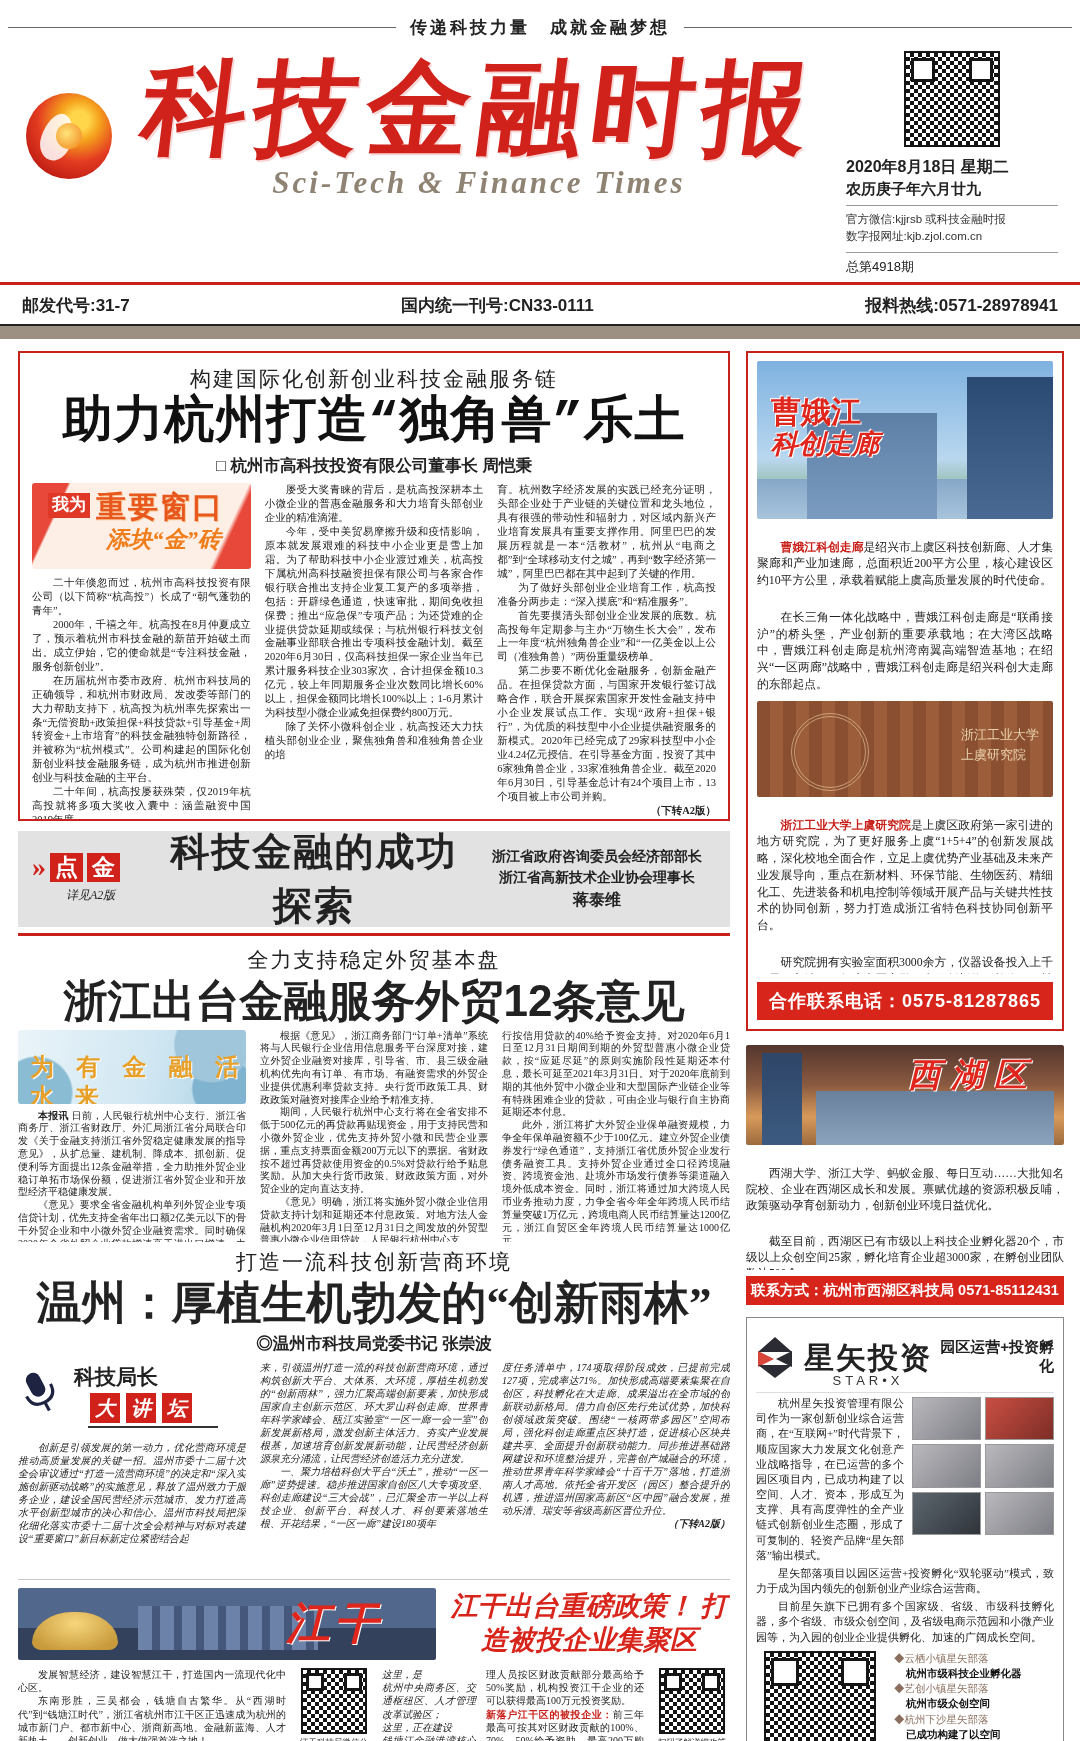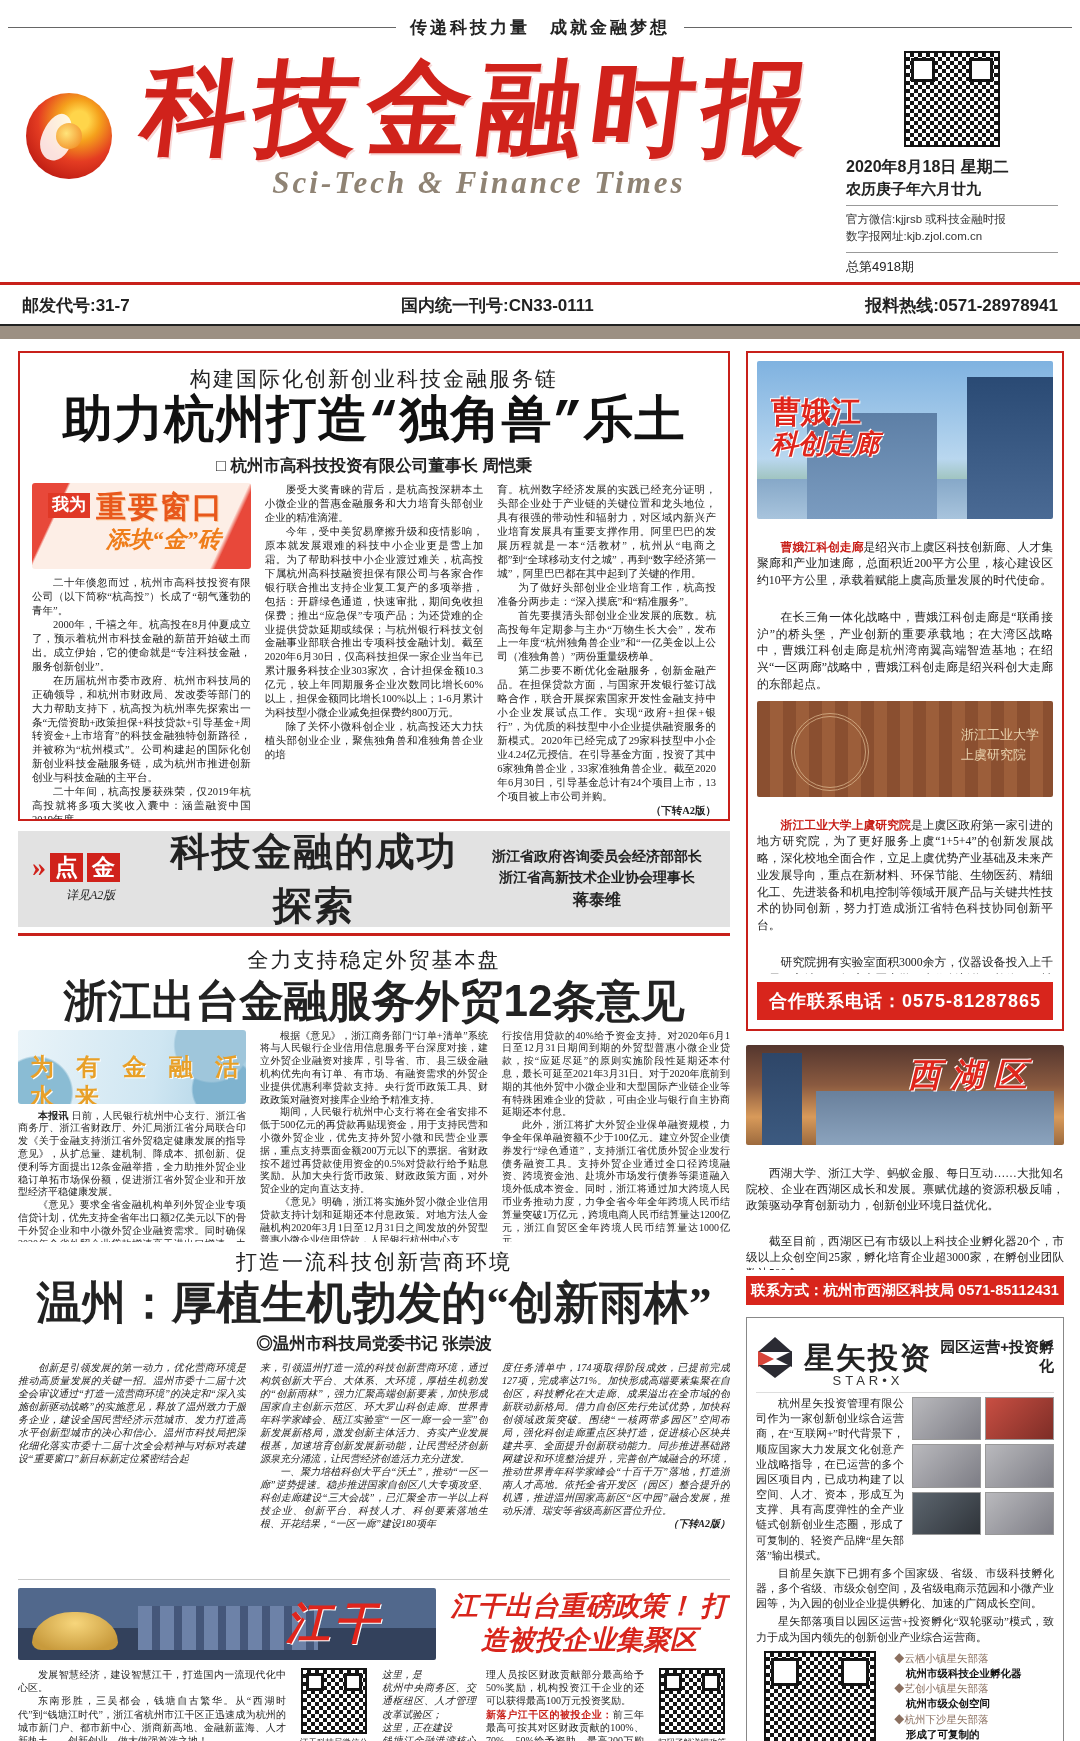--- a/index.html
+++ b/index.html
@@ -294,20 +294,33 @@
           </div>
         </div>
       </section>
 
       <section class="art3">
         <div class="kicker">打造一流科技创新营商环境</div>
         <h1 class="head3">温州：厚植生机勃发的“创新雨林”</h1>
         <div class="byline">◎温州市科技局党委书记 张崇波</div>
         <div class="body-row">
           <div class="bcol">
+            <div class="banner3">
+              <svg width="40" height="48" viewBox="0 0 38 46">
+                <rect x="12" y="2" width="14" height="24" rx="7" fill="#1d2340"></rect>
+                <path d="M6 20 q0 13 13 13 q13 0 13 -13" fill="none" stroke="#1d2340" stroke-width="3"></path>
+                <line x1="19" y1="33" x2="19" y2="42" stroke="#1d2340" stroke-width="3"></line>
+              </svg>
+              <span class="b3-title">科技局长</span>
+              <span class="b3-boxes">
+                <span class="b3-box">大</span>
+                <span class="b3-box">讲</span>
+                <span class="b3-box">坛</span>
+              </span>
+            </div>
             <p>创新是引领发展的第一动力，优化营商环境是推动高质量发展的关键一招。温州市委十二届十次全会审议通过“打造一流营商环境”的决定和“深入实施创新驱动战略”的实施意见，释放了温州致力于服务企业，建设全国民营经济示范城市、发力打造高水平创新型城市的决心和信心。温州市科技局把深化细化落实市委十二届十次全会精神与对标对表建设“重要窗口”新目标新定位紧密结合起</p>
           </div>
           <div class="bcol">
             <p class="flow">来，引领温州打造一流的科技创新营商环境，通过构筑创新大平台、大体系、大环境，厚植生机勃发的“创新雨林”，强力汇聚高端创新要素，加快形成国家自主创新示范区、环大罗山科创走廊、世界青年科学家峰会、瓯江实验室“一区一廊一会一室”创新发展新格局，激发创新主体活力、夯实产业发展根基，加速培育创新发展新动能，让民营经济创新源泉充分涌流，让民营经济创造活力充分迸发。</p>
             <p>一、聚力培植科创大平台“沃土”，推动“一区一廊”逆势提速。稳步推进国家自创区八大专项攻坚、科创走廊建设“三大会战”，已汇聚全市一半以上科技企业、创新平台、科技人才、科创要素落地生根、开花结果，“一区一廊”建设180项年</p>
           </div>
           <div class="bcol">
             <p class="flow">度任务清单中，174项取得阶段成效，已提前完成127项，完成率达71%。加快形成高端要素集聚在自创区，科技孵化在大走廊、成果溢出在全市域的创新联动新格局。借力自创区先行先试优势，加快科创领域政策突破。围绕“一核两带多园区”空间布局，强化科创走廊重点区块打造，促进核心区块共建共享、全面提升创新联动能力。同步推进基础路网建设和环境整治提升，完善创产城融合的环境，推动世界青年科学家峰会“十百千万”落地，打造浙南人才高地。依托全省开发区（园区）整合提升的机遇，推进温州国家高新区“区中园”融合发展，推动乐清、瑞安等省级高新区晋位升位。</p>
             <p class="turn">（下转A2版）</p>
           </div>
@@ -407,34 +420,34 @@
           </div>
           <div class="sx-collage">
             <div></div>
             <div></div>
             <div></div>
             <div></div>
             <div></div>
             <div></div>
           </div>
           <p>杭州星矢投资管理有限公司作为一家创新创业综合运营商，在“互联网+”时代背景下，顺应国家大力发展文化创意产业战略指导，在已运营的多个园区项目内，已成功构建了以空间、人才、资本，形成互为支撑、具有高度弹性的全产业链式创新创业生态圈，形成了可复制的、轻资产品牌“星矢部落”输出模式。</p>
+          <p>星矢部落项目以园区运营+投资孵化“双轮驱动”模式，致力于成为国内领先的创新创业产业综合运营商。</p>
           <p>目前星矢旗下已拥有多个国家级、省级、市级科技孵化器，多个省级、市级众创空间，及省级电商示范园和小微产业园等，为入园的创业企业提供孵化、加速的广阔成长空间。</p>
-          <p>星矢部落项目以园区运营+投资孵化“双轮驱动”模式，致力于成为国内领先的创新创业产业综合运营商。</p>
           <div class="sx-qr-row">
             <div class="sx-qr-left">
               <div class="qr"></div>
 
             </div>
             <div class="sx-list">
               <div class="ln">◆云栖小镇星矢部落</div>
               <div class="lt">杭州市级科技企业孵化器</div>
               <div class="ln">◆艺创小镇星矢部落</div>
               <div class="lt">杭州市级众创空间</div>
               <div class="ln">◆杭州下沙星矢部落</div>
-              <div class="lt">形成了可复制的</div>
+              <div class="lt">已成功构建了以空间</div>
               <div class="ln">◆衢州星矢部落电商园</div>
 
             </div>
           </div>
         </div>
 
       </section>
 
     </div>
   </div>

